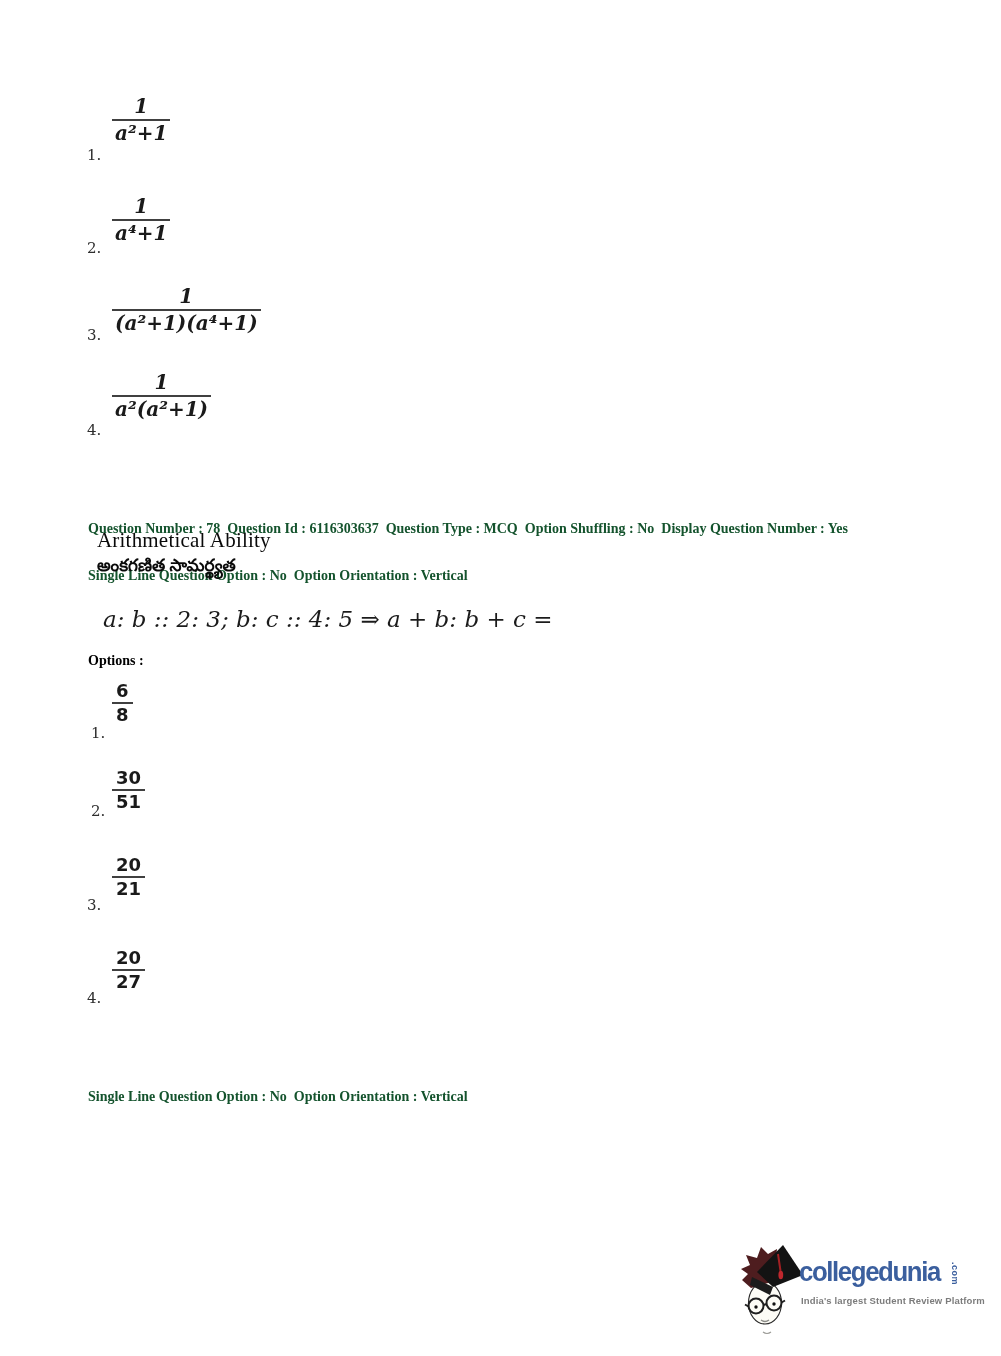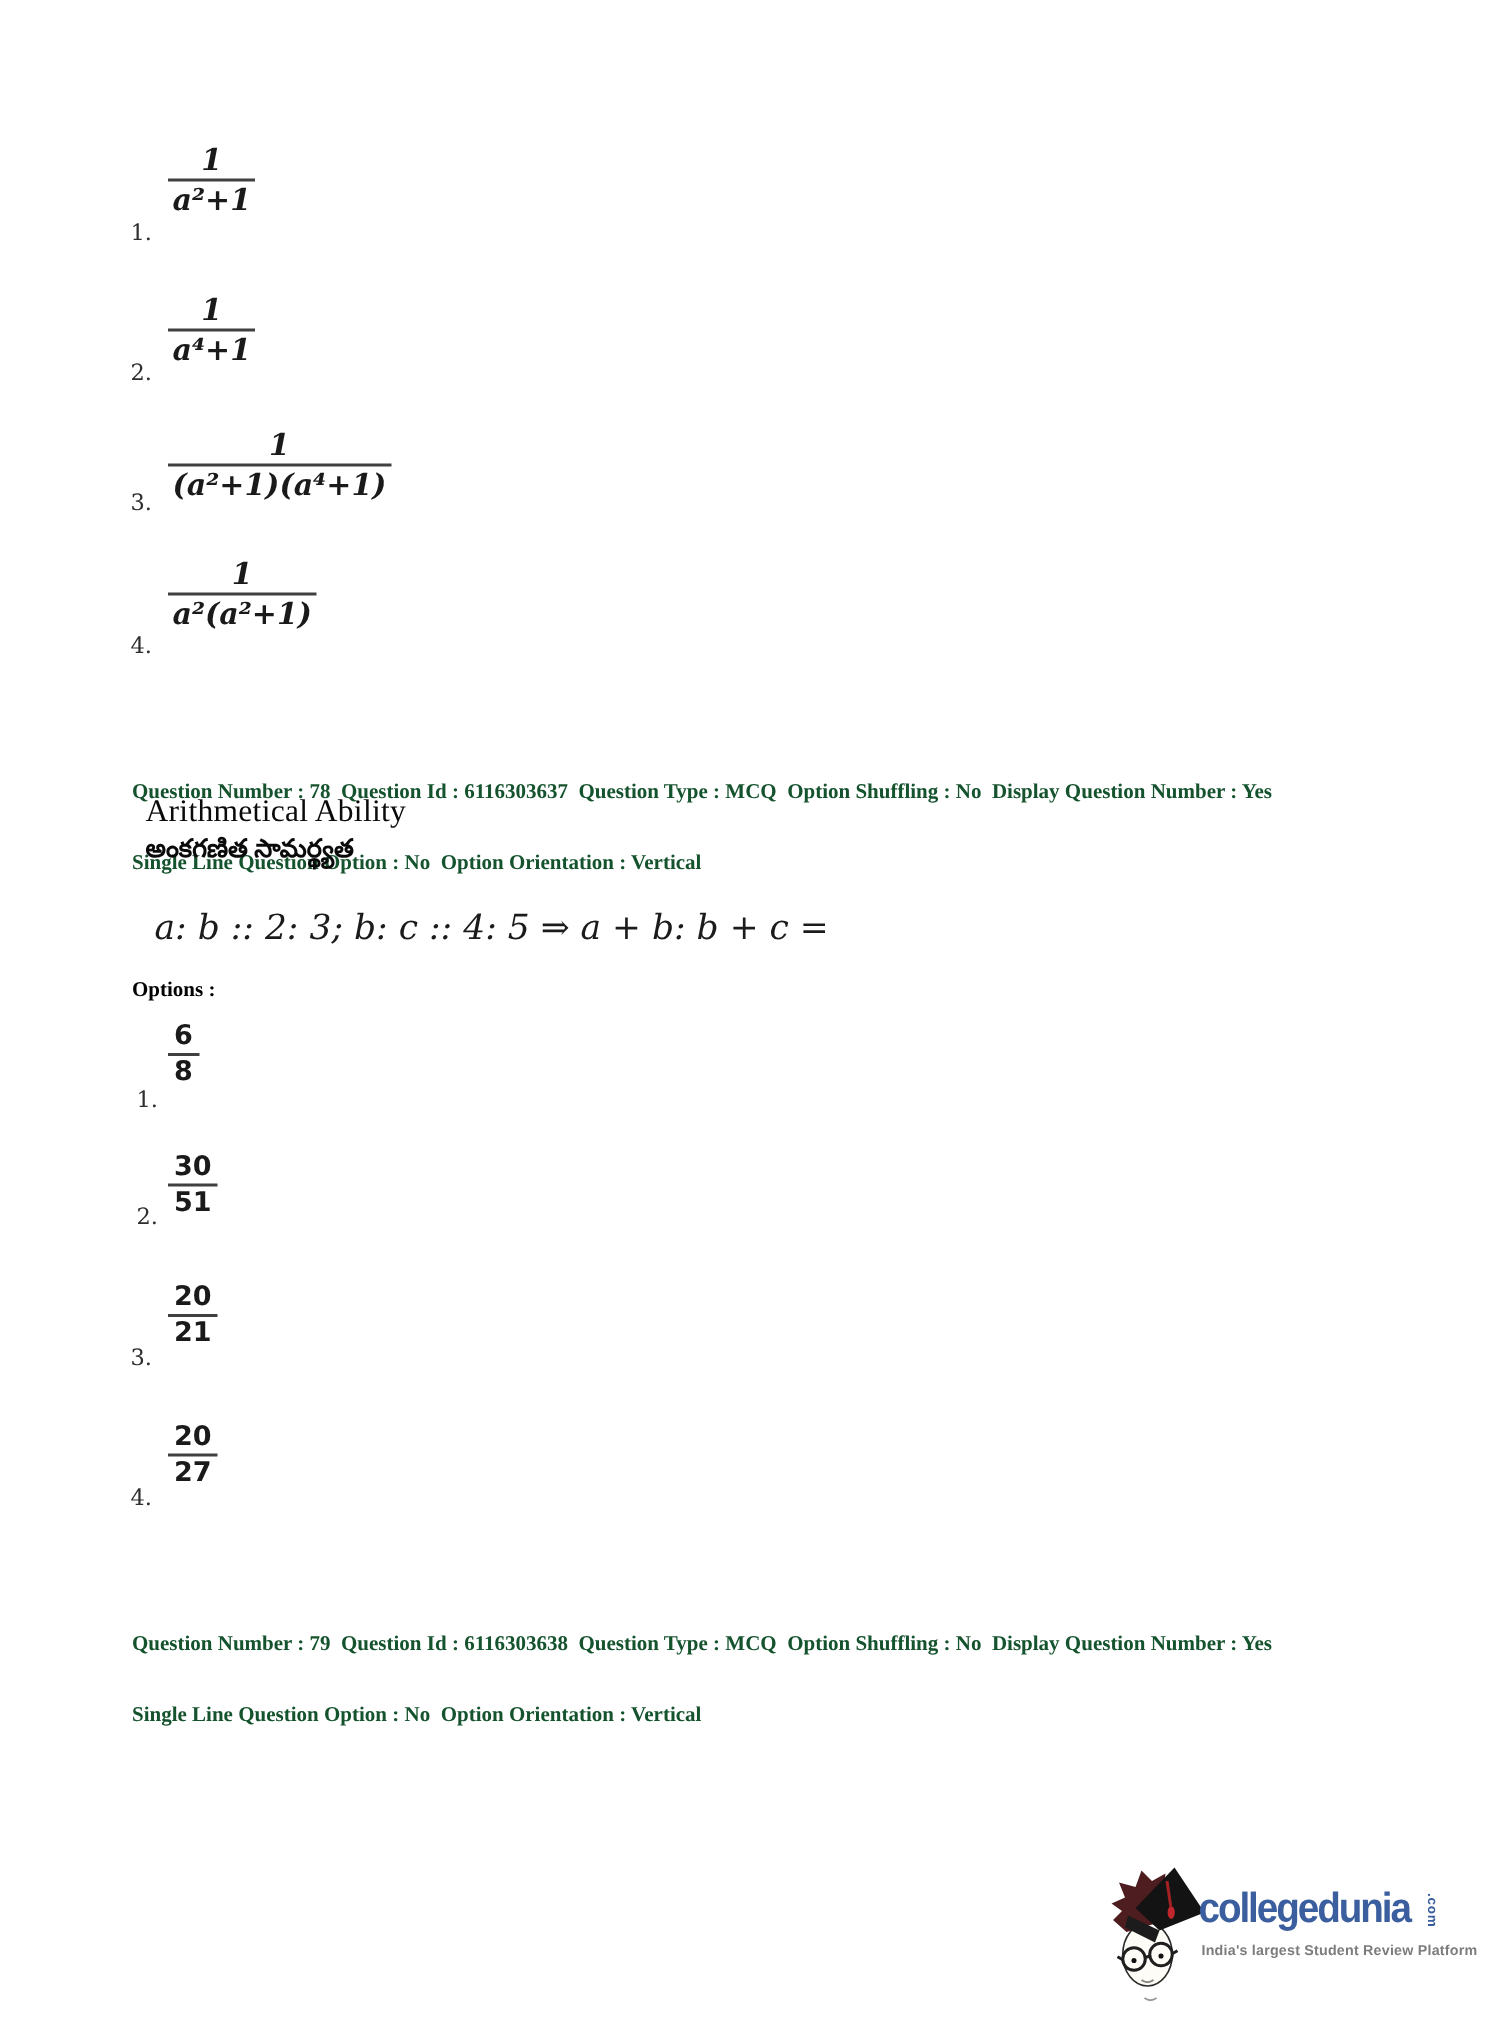--- a/index.html
+++ b/index.html
@@ -116,21 +116,20 @@
     <div class="abs" style="left:112px;top:948px">
       <span class="frac numeric">
         <span class="num">20</span>
         <span class="den">27</span>
       </span>
     </div>
     <div class="abs optnum" style="left:87px;top:989px">4.</div>
   </div>
 
   <div class="abs meta" style="left:88px;top:1058px">
-    <div>Question Number : 79  Question Id : 6116303638  Question Type : MCQ  Option Shuffling : No  Display Question Number : Yes</div>
     <div>Single Line Question Option : No  Option Orientation : Vertical</div>
   </div>
 
   <div class="abs logo" style="left:737px;top:1242px">
     <svg class="abs" style="left:0;top:0" width="68" height="94" viewBox="0 0 68 94">
 
       <ellipse cx="28" cy="61" rx="16.5" ry="21" fill="#fdfcf6" stroke="#2b2b2b" stroke-width="1.1"></ellipse>
 
       <path d="M5,38 L11,32 L4,27 L13,23 L9,13 L20,16 L24,5 L31,12 L40,7 L39,16 L45,19 L41,31 L31,41 L14,46 Z" fill="#4e1d1f"></path>
 

